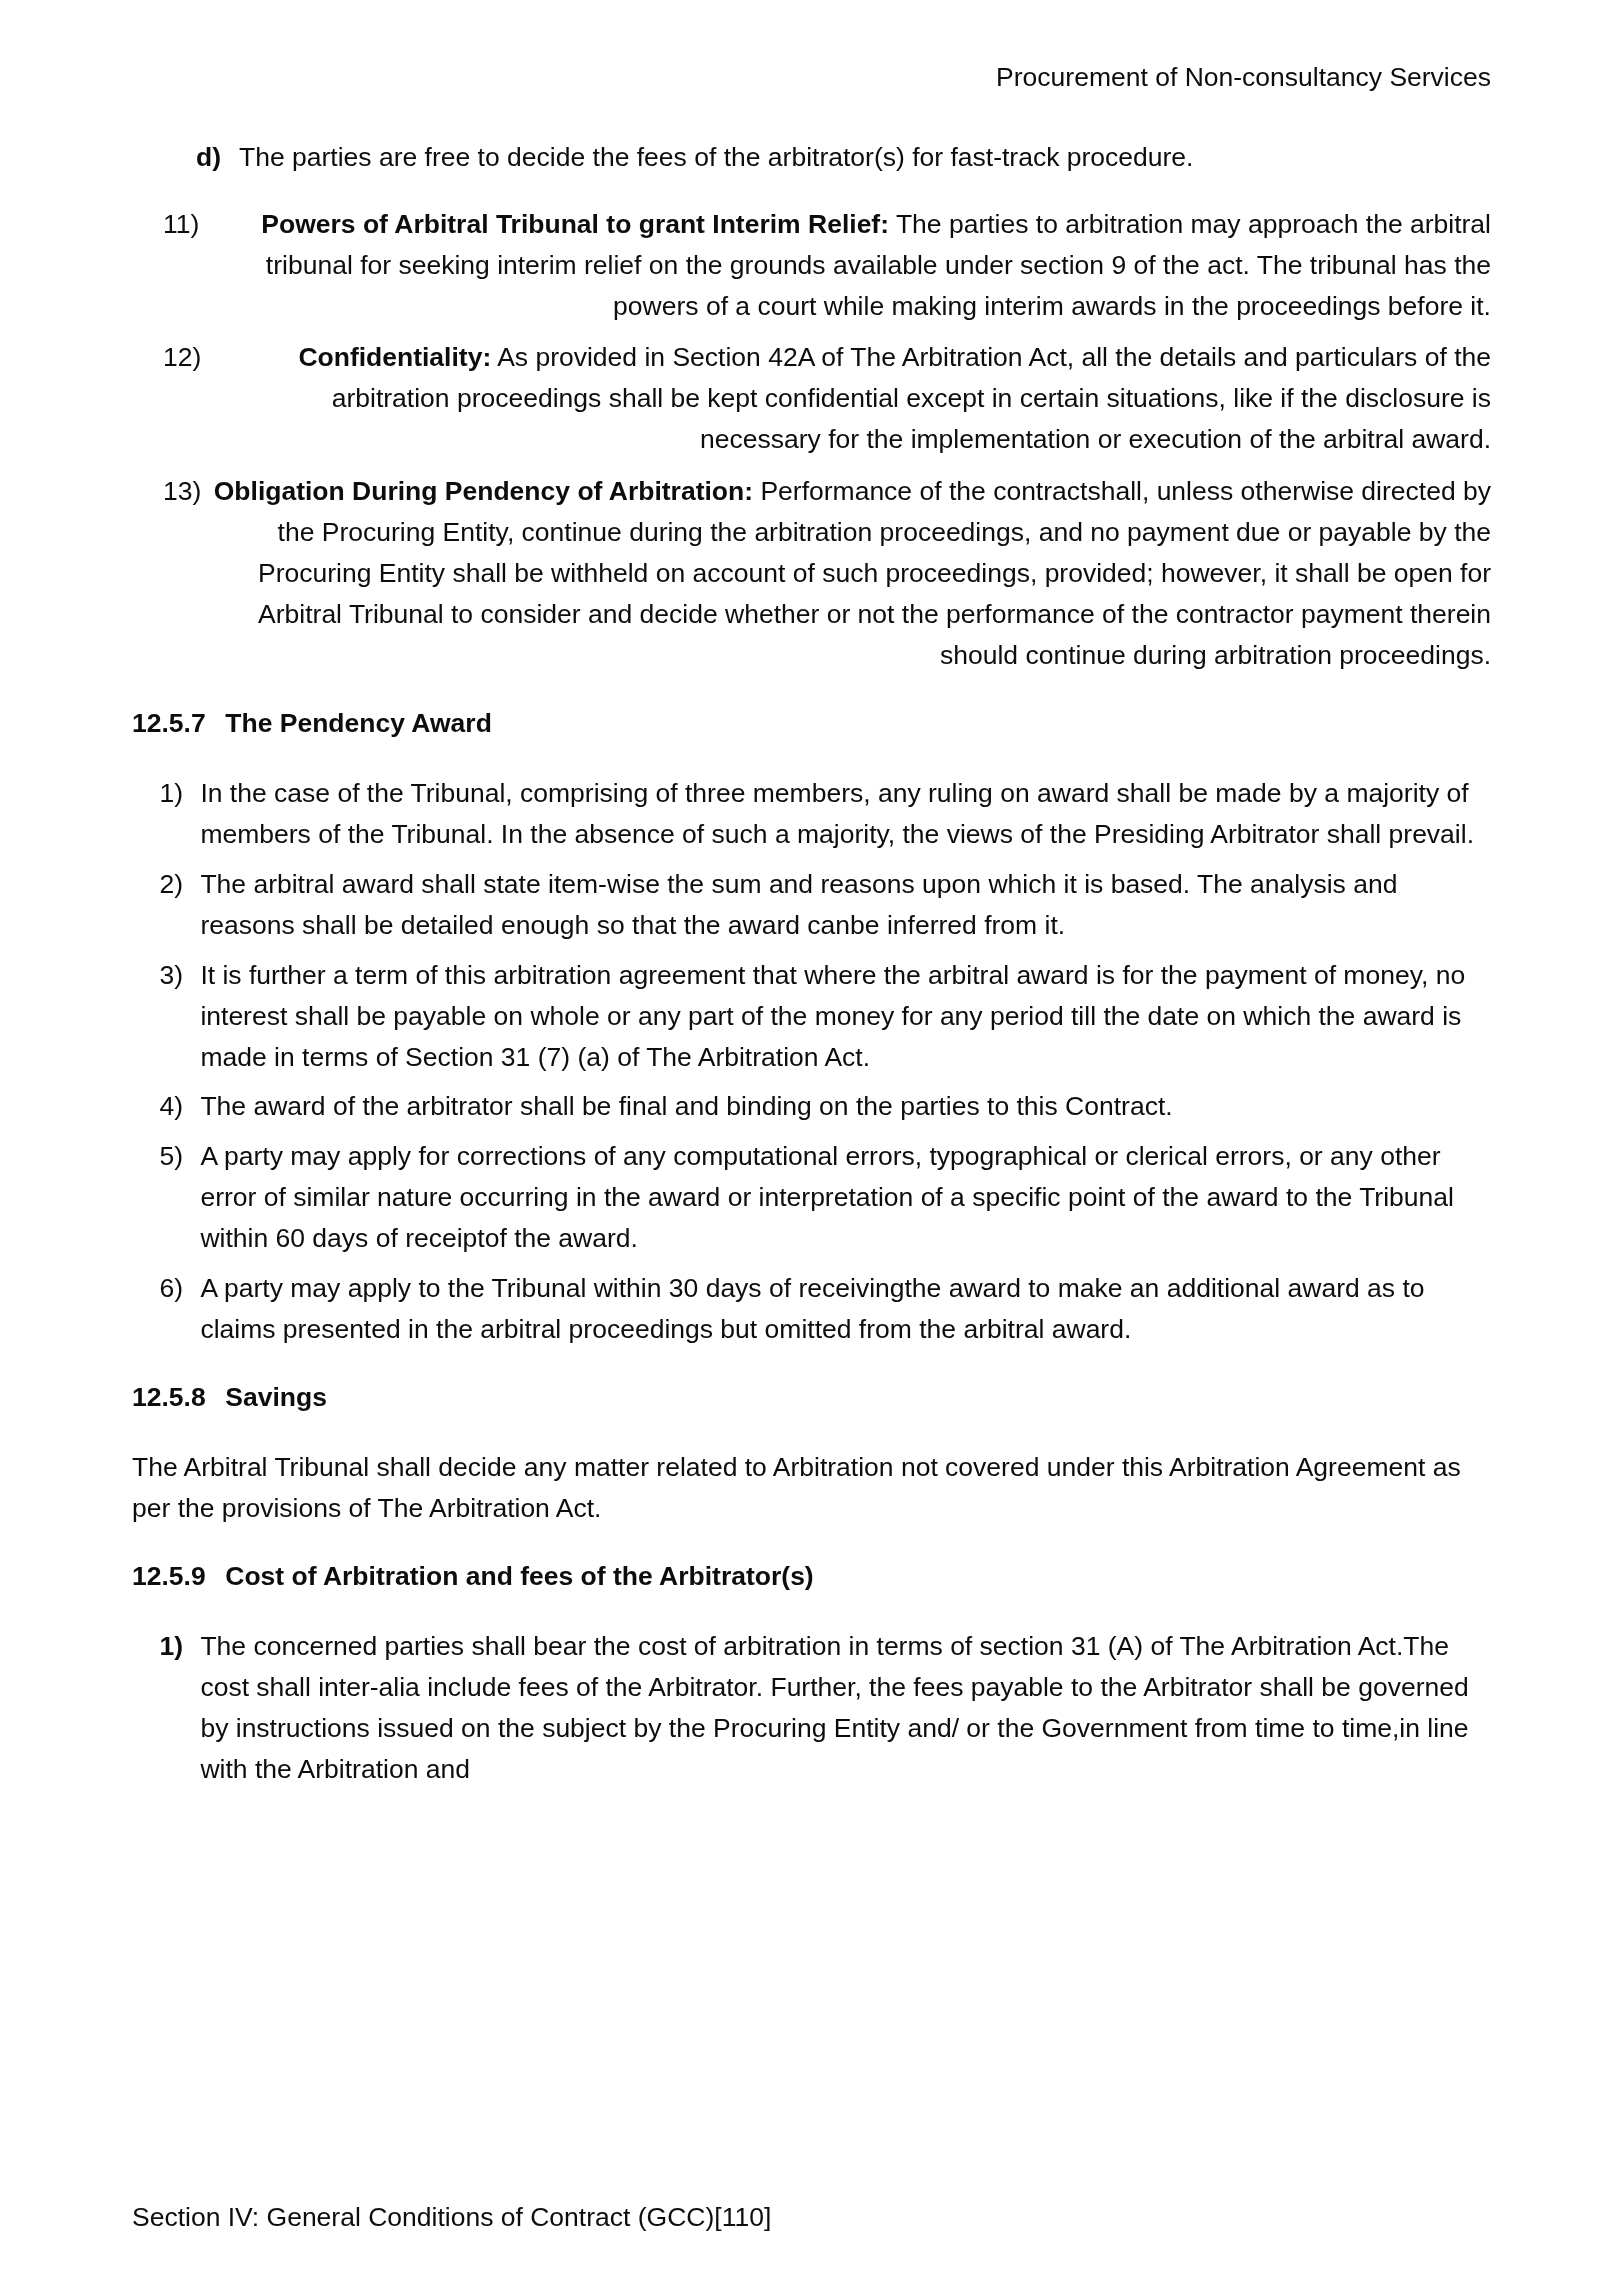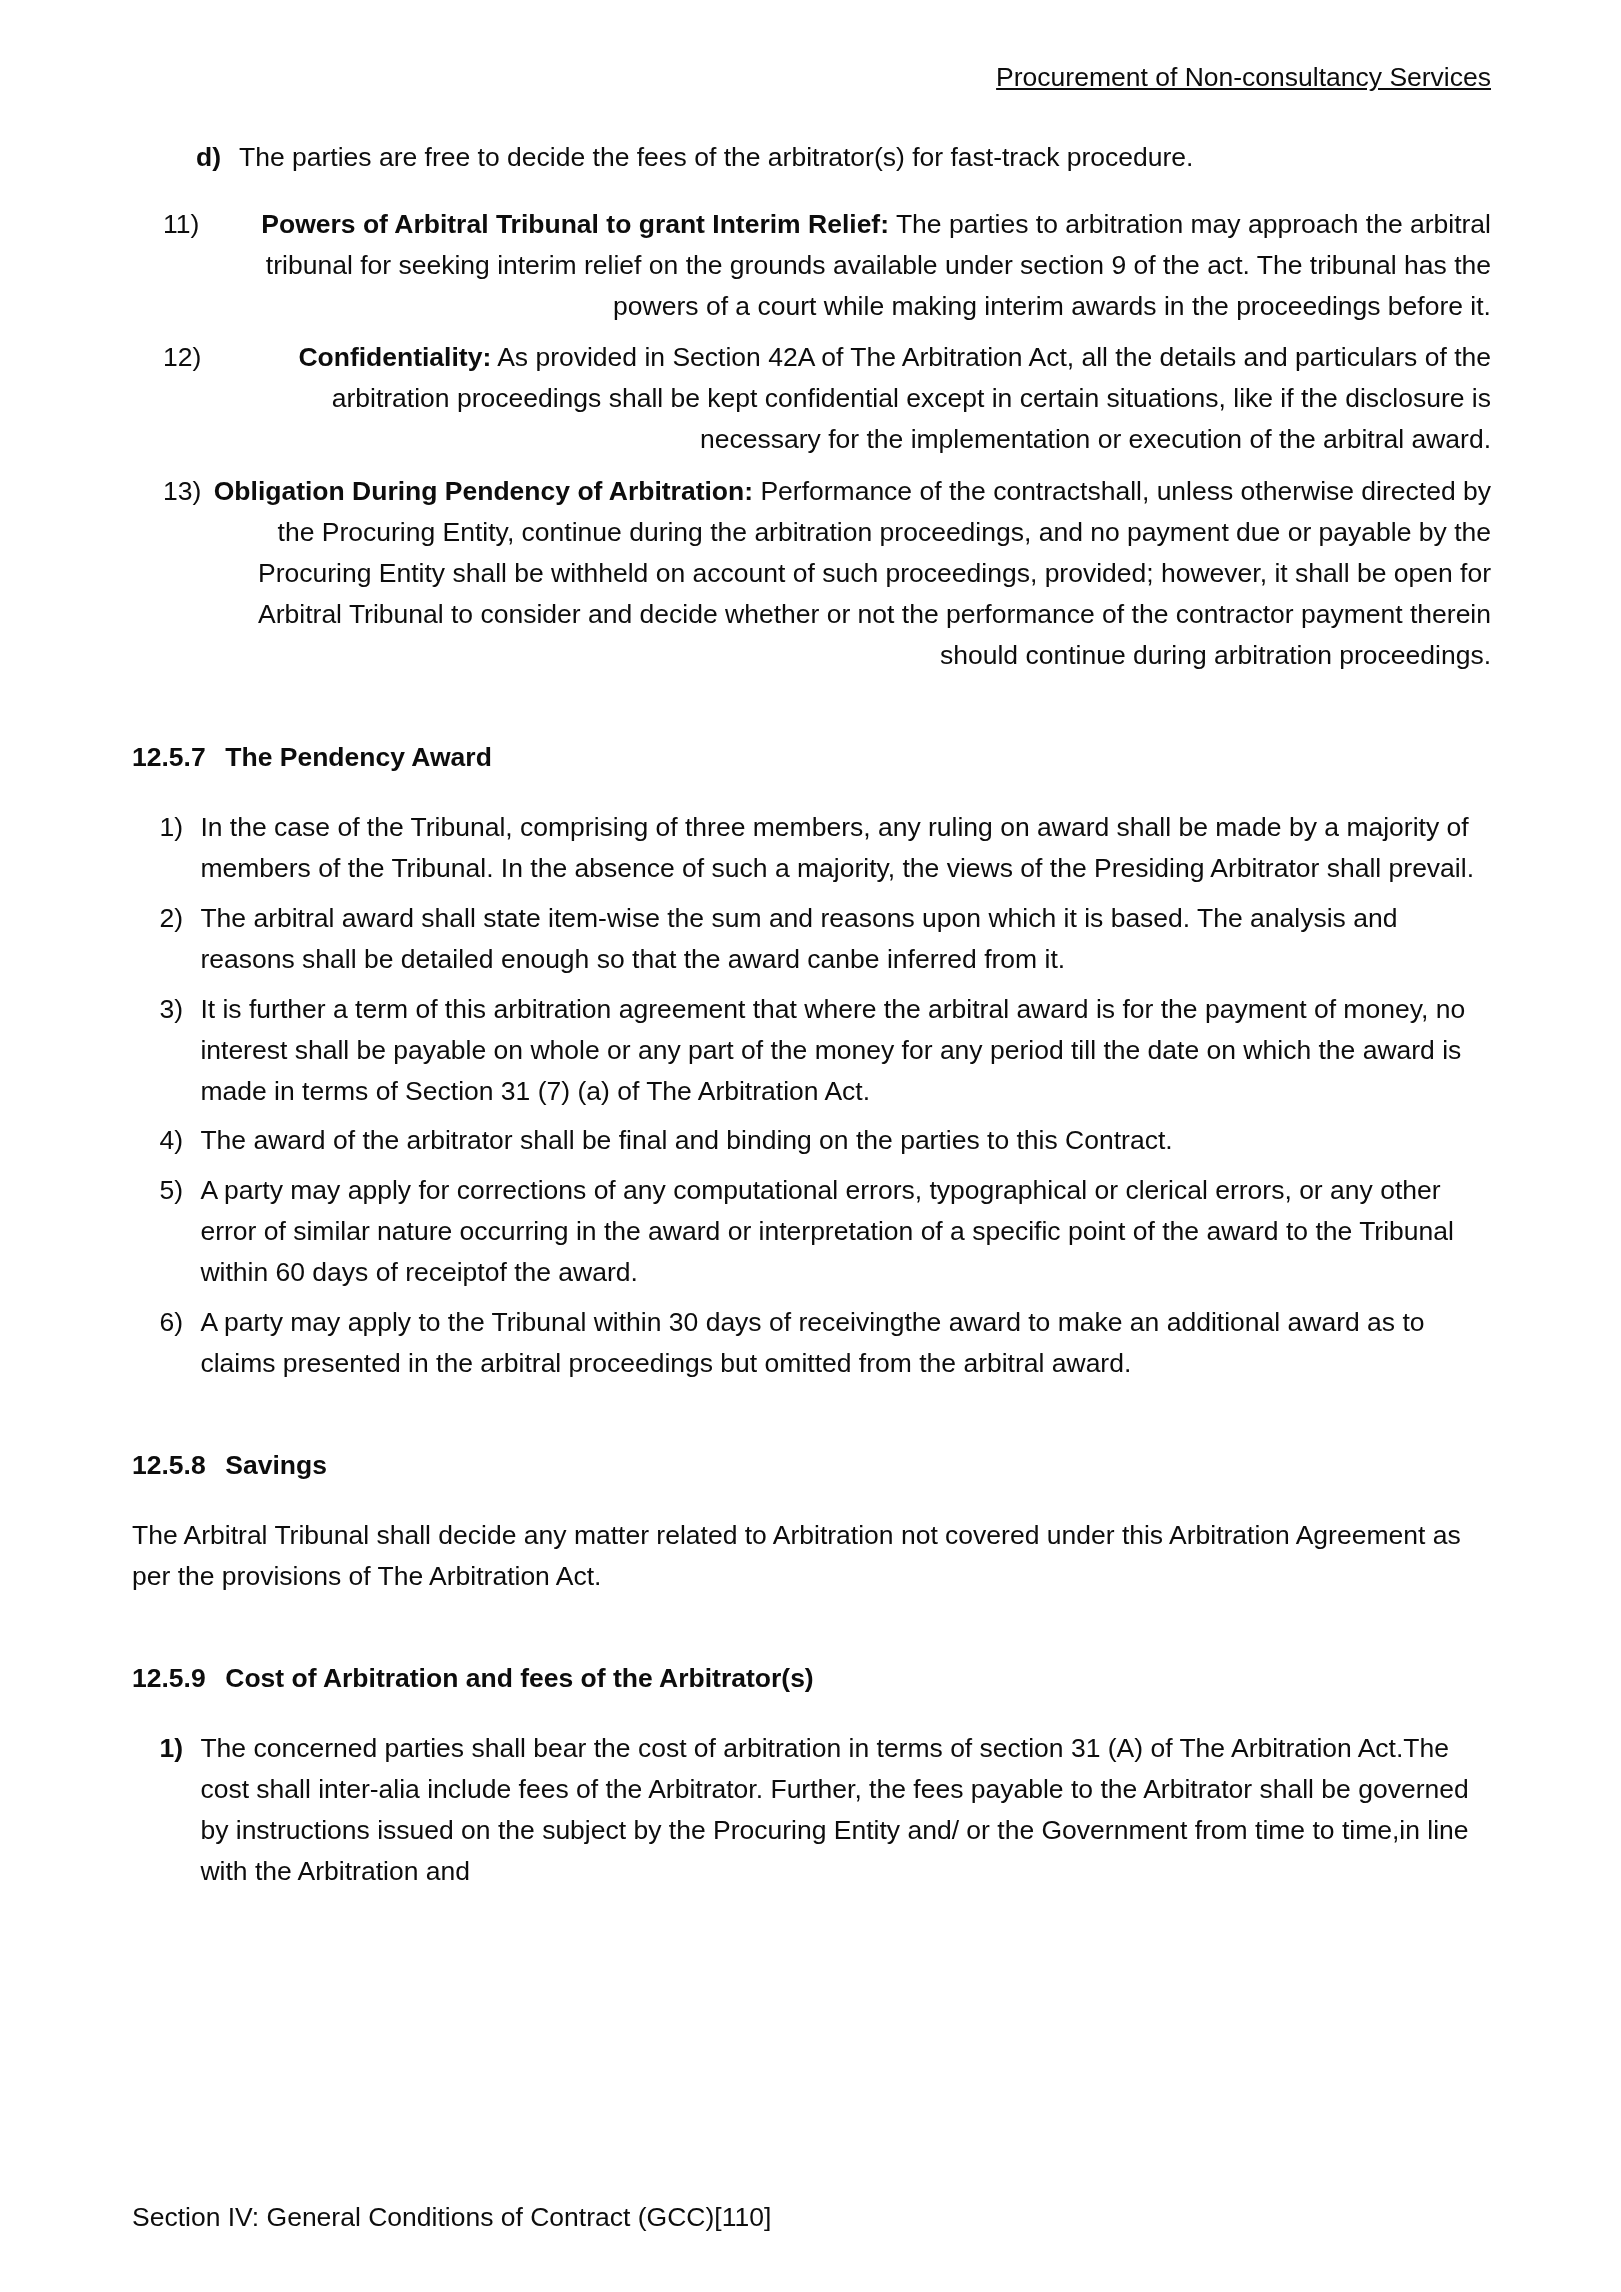--- a/index.html
+++ b/index.html
@@ -14,21 +14,20 @@
     color: #0d0d0d;
   }
   .page {
     position: absolute;
     inset: 0;
     padding: 57px 130px 0 132px;
   }
   .doc-header {
     text-align: right;
     margin-bottom: 39px;
-    text-decoration: underline;
   }
   .bold { font-weight: bold; }
 
   
   .sub-item {
     display: flex;
     margin-left: 64px;
     margin-bottom: 25.5px;
   }
   .sub-item .lbl { flex: none; width: 43px; font-weight: bold; }
@@ -40,21 +39,21 @@
     margin-left: 31px;
     margin-bottom: 10.8px;
   }
   .clause .lbl { flex: none; width: 49px; font-weight: normal; }
   .clause .body { flex: 1; text-align: right; }
 
   
   .section-heading {
     display: flex;
     font-weight: bold;
-    margin-top: 61px;
+    margin-top: 27px;
     margin-bottom: 29px;
   }
   .section-heading .num { flex: none; margin-right: 19.6px; }
 
   
   .inner-item {
     display: flex;
     margin-left: 27.4px;
     margin-bottom: 8.8px;
   }

